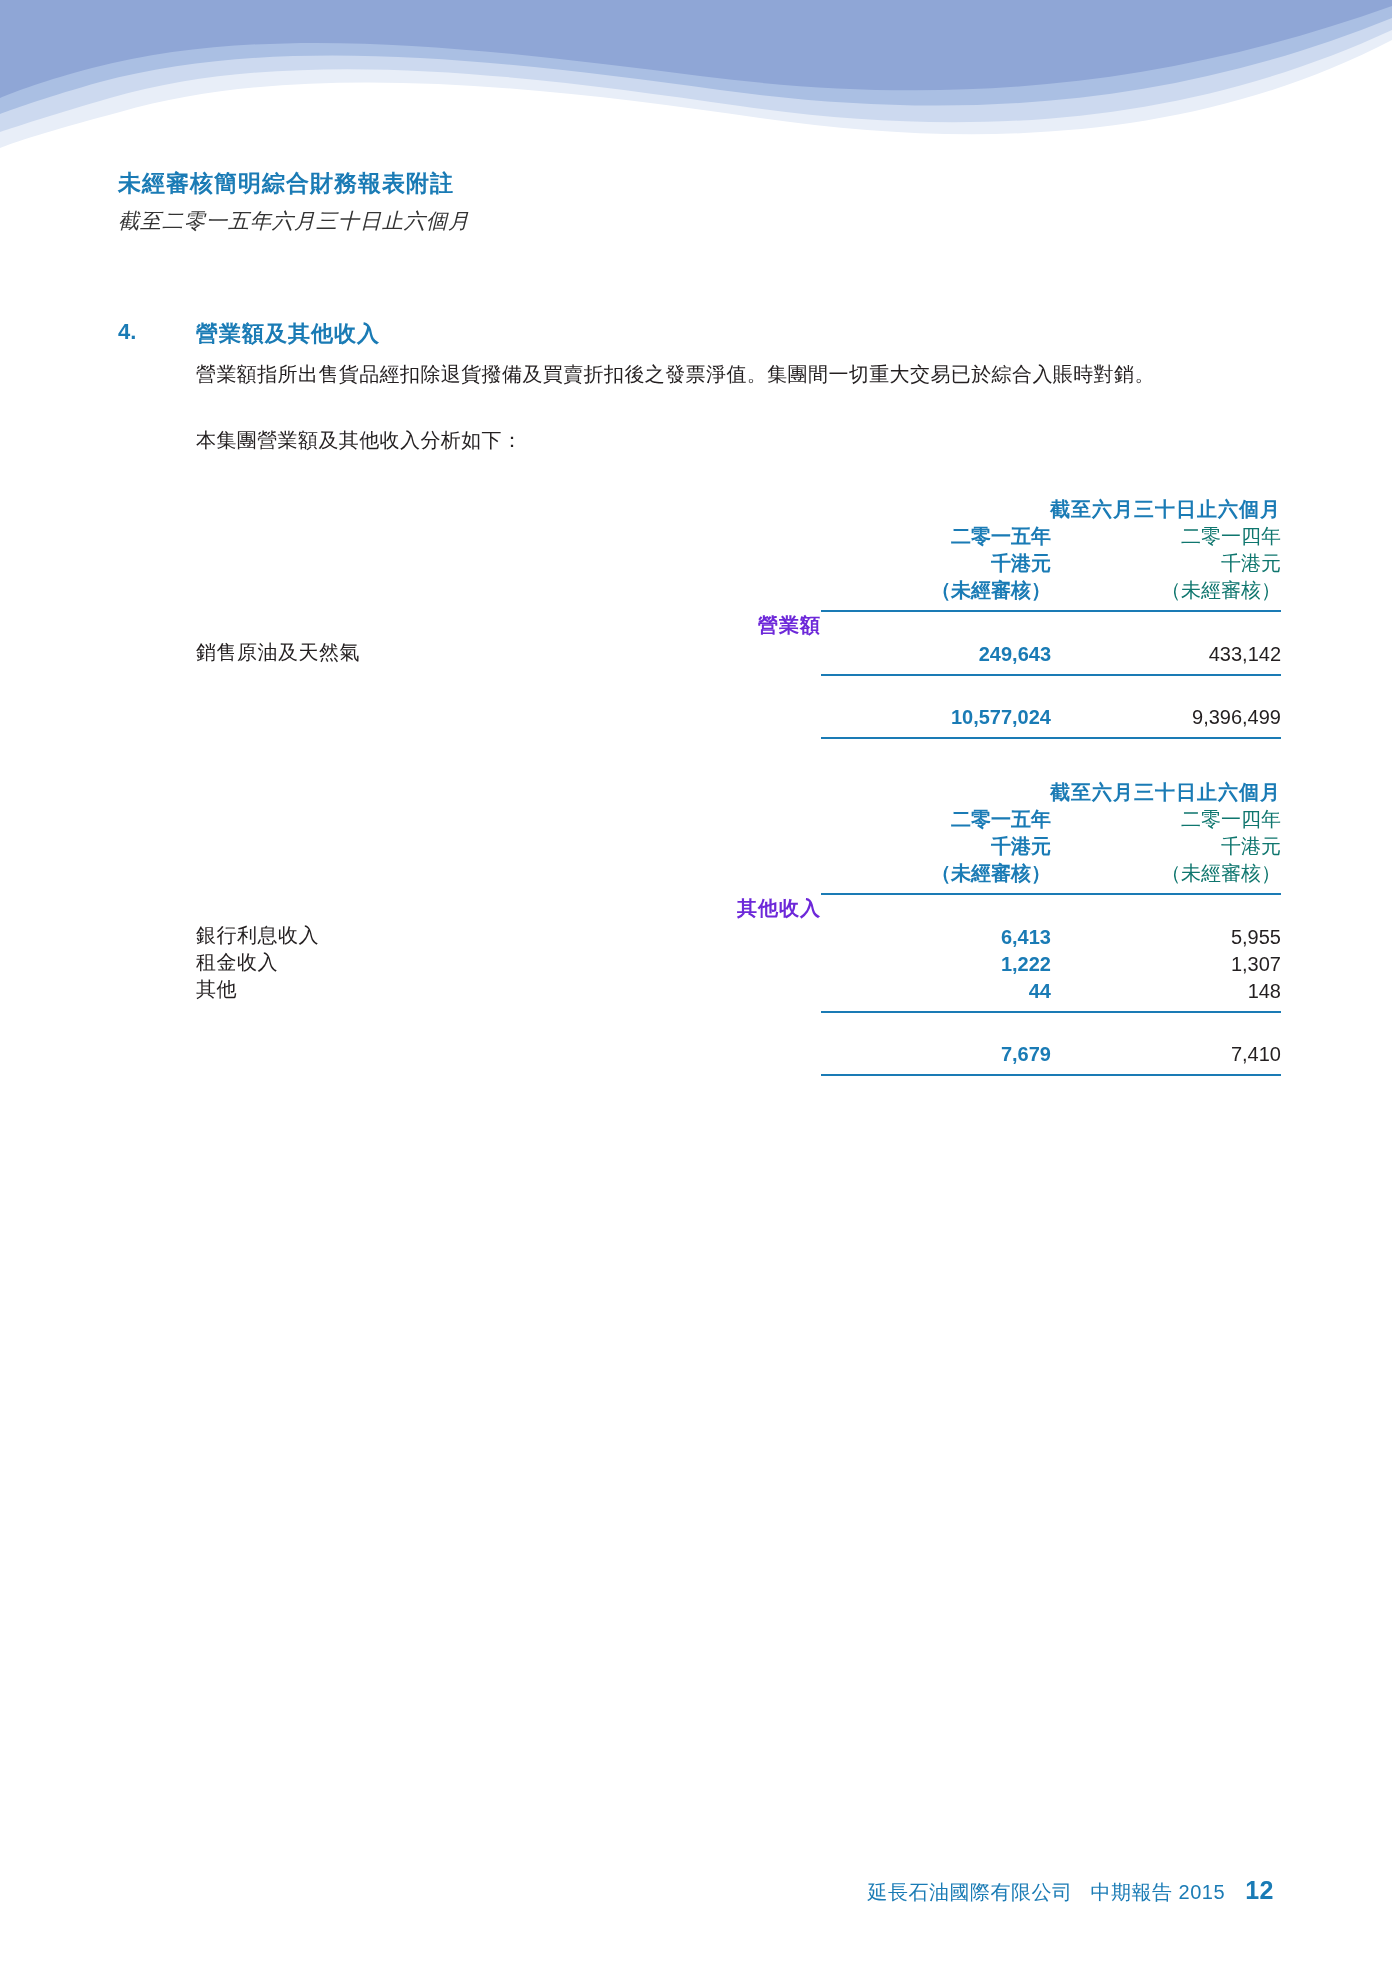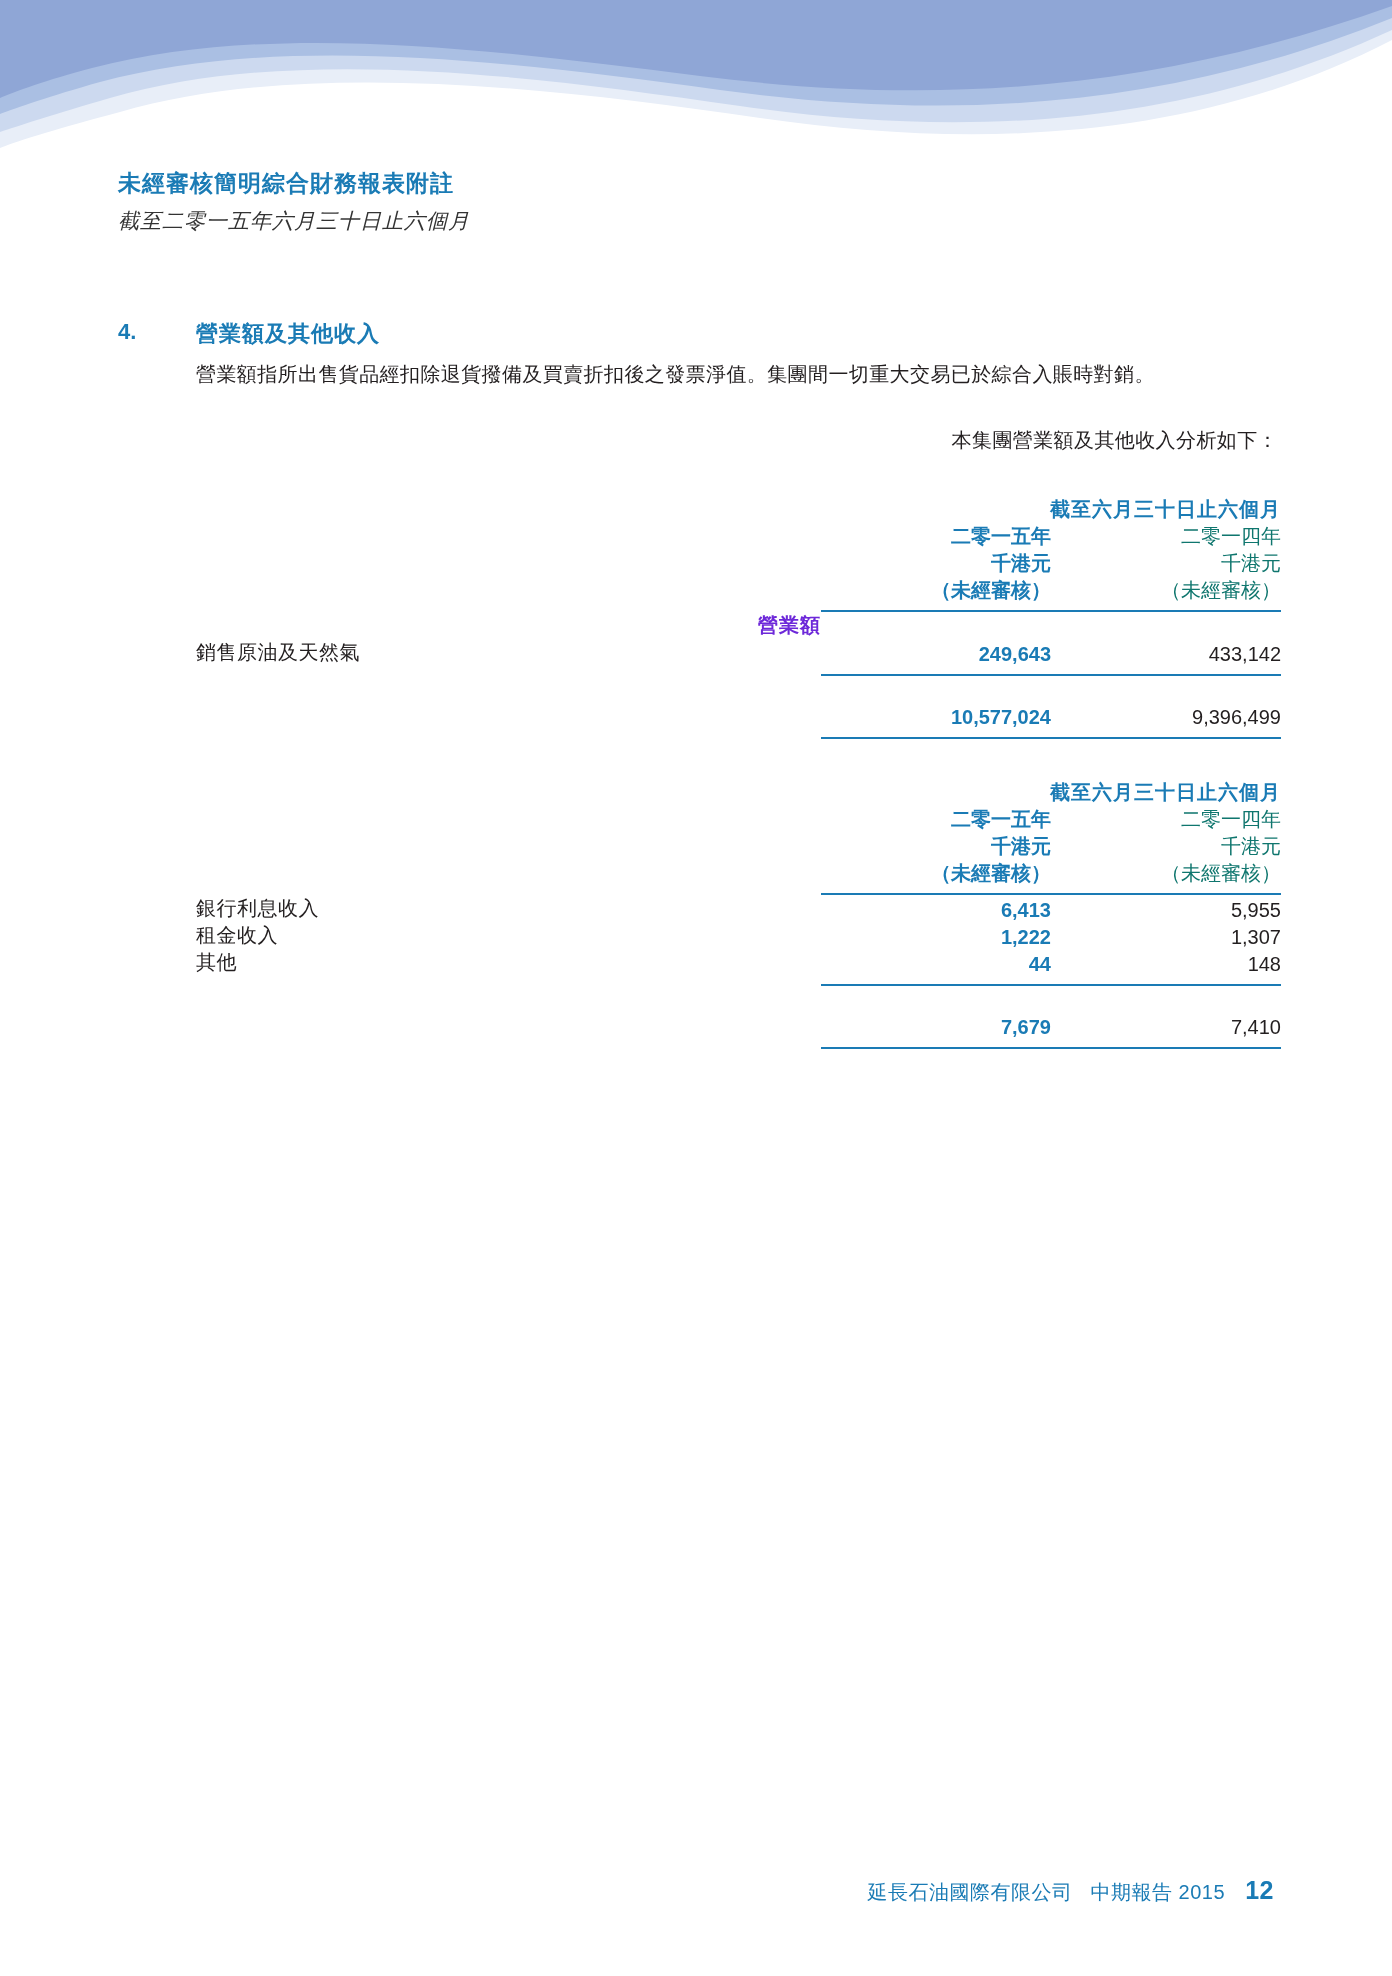--- a/index.html
+++ b/index.html
@@ -77,21 +77,20 @@
   .para {
     color: #231f20;
     font-size: 20px;
     line-height: 1.58;
     letter-spacing: 0.4px;
     margin: 0;
     max-width: 1085px;
   }
   .para.spaced {
     margin-top: 34px;
-    text-align: right;
   }
   
   .fin-table {
     margin-left: 78px;
     width: 1085px;
     border-collapse: collapse;
     margin-top: 40px;
     font-size: 20px;
   }
   .fin-table td, .fin-table th {
@@ -307,20 +306,25 @@
           <td class="hdr-cur">（未經審核）</td>
           <td class="hdr-prev">（未經審核）</td>
         </tr>
         <tr class="rule-row">
           <td></td>
           <td colspan="2">
               <div class="rule"></div>
             </td>
         </tr>
 
+        <tr>
+          <td class="group-title">其他收入</td>
+          <td class="group-title"></td>
+          <td class="group-title"></td>
+        </tr>
 
         <tr>
           <td class="row-label">銀行利息收入</td>
           <td class="num val-cur">6,413</td>
           <td class="num val-prev">5,955</td>
         </tr>
         <tr>
           <td class="row-label">租金收入</td>
           <td class="num val-cur">1,222</td>
           <td class="num val-prev">1,307</td>

